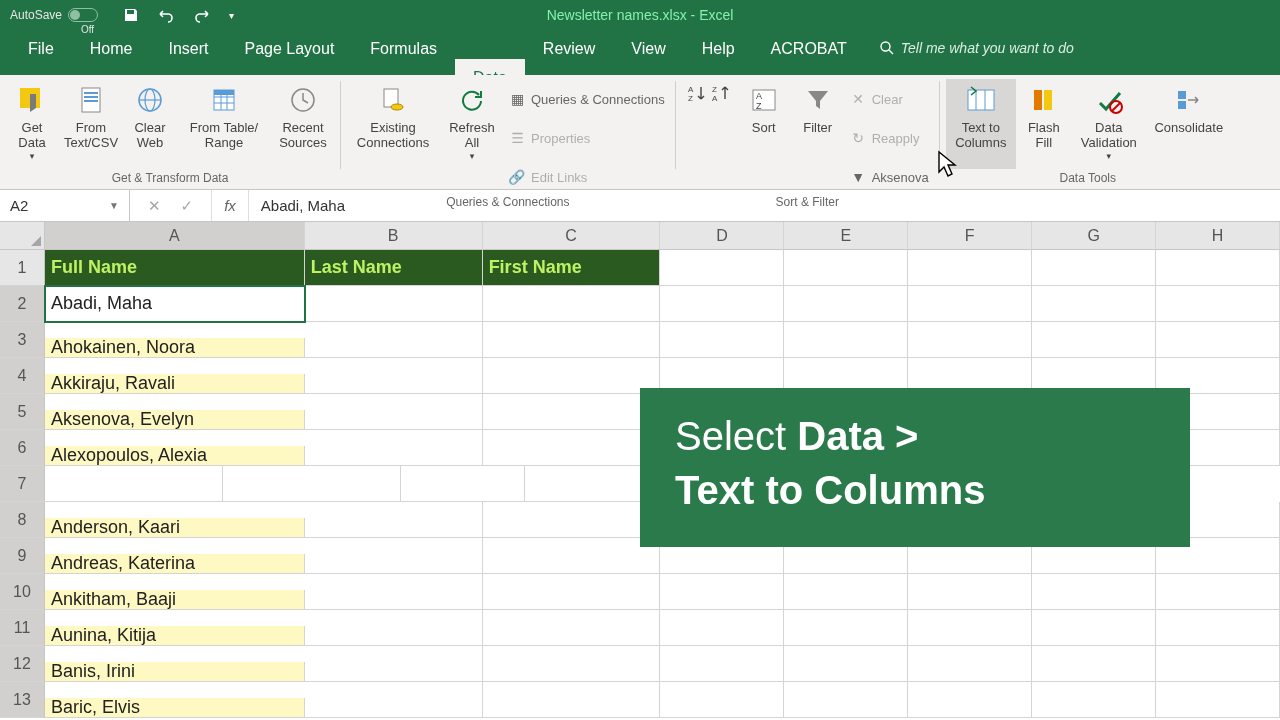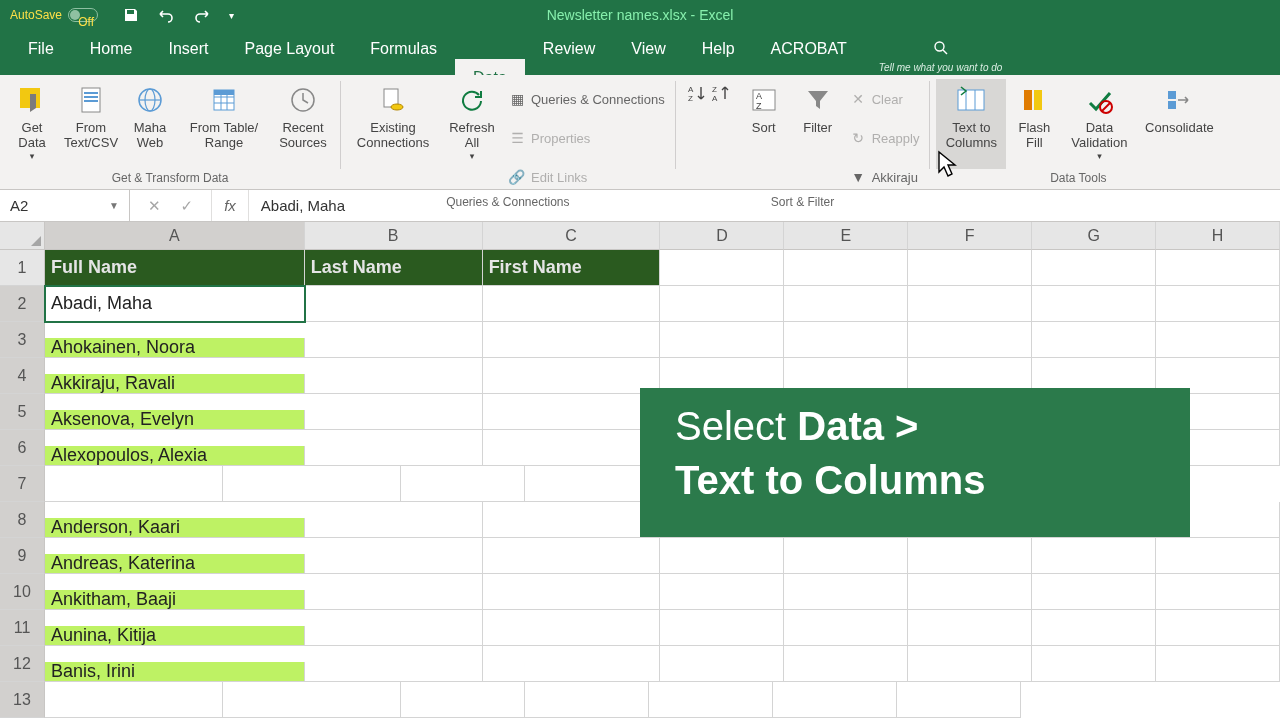--- a/index.html
+++ b/index.html
@@ -1,33 +1,33 @@
 <!DOCTYPE html>
 <html><head>
 <meta charset="utf-8">
 <style>
   * { margin:0; padding:0; box-sizing:border-box; font-family:"Segoe UI",Arial,sans-serif; }
   body { width:1280px; height:720px; background:#fff; overflow:hidden; position:relative; }
 
   
   .title-bar { height:30px; background:#217346; display:flex; align-items:center; color:#d9ede2; font-size:12px; padding:0 10px; position:relative; }
-  .title-bar .autosave { display:flex; align-items:flex-end; gap:6px; color:#fde047; }
+  .title-bar .autosave { display:flex; align-items:flex-end; gap:6px; color:#e5e5e5; }
   .title-bar .toggle { width:30px; height:14px; border:1px solid #8ec0a1; border-radius:8px; position:relative; }
   .title-bar .toggle::after { content:""; width:10px; height:10px; border-radius:50%; background:#8ec0a1; position:absolute; left:1px; top:1px; }
-  .title-bar .toggle-off { font-size:12px; position:absolute; right:3px; top:6px; }
+  .title-bar .toggle-off { font-size:10px; position:absolute; right:3px; top:15px; }
   .title-bar .qat { display:flex; align-items:center; gap:18px; margin-left:25px; color:#fff; font-size:16px; }
   .title-bar .doc-title { position:absolute; left:50%; transform:translateX(-50%); color:#86efac; font-size:14px; white-space:nowrap; }
   .title-bar .doc-title span.app { }
   .title-bar .doc-title .app::before { content:"  -  "; }
 
   
   .tabs { height:45px; background:#217346; display:flex; align-items:flex-start; padding-left:10px; color:#fff; font-size:16px; }
   .tab { padding:10px 18px 12px 18px; cursor:pointer; }
   .tab.active { background:#f3f2f1; color:#217346;margin-top:29px; }
-  .tell-me { display:flex; align-items:center; gap:6px; padding:10px 14px 12px 14px; font-style:italic; color:#d9ede2; font-size:10px;flex-direction:column; }
+  .tell-me { display:flex; align-items:center; gap:6px; padding:10px 14px 12px 14px; font-style:italic; color:#d9ede2; font-size:14px; }
   .tell-me .mag { font-style:normal; }
 
   
   .ribbon { height:115px; background:#f3f2f1; border-bottom:1px solid #c8c6c4; display:flex; position:relative; }
   .group { display:flex; flex-direction:column; padding:4px 6px 2px 6px; }
   .group-inner { flex:1; display:flex; align-items:flex-start; gap:2px; }
   .group-label { text-align:center; font-size:12px; color:#666; padding-bottom:2px; }
   .sep { width:1px; background:#d0cece; margin:6px 0 20px 0; }
 
   .big-btn { display:flex; flex-direction:column; align-items:center; justify-content:flex-start; width:62px; padding:4px 2px 0 2px; font-size:13px; color:#444; text-align:center; line-height:1.15; cursor:pointer; height:90px; }
@@ -53,29 +53,29 @@
   .grid { position:relative; }
   .col-headers { display:flex; height:28px; }
   .corner { width:45px; background:#e6e6e6; border-right:1px solid #c8c6c4; border-bottom:1px solid #c8c6c4; position:relative; }
   .corner::after { content:""; position:absolute; right:3px; bottom:3px; width:0; height:0; border-left:10px solid transparent; border-bottom:10px solid #a6a6a6; }
   .ch { text-align:center; font-size:16px; color:#555; border-right:1px solid #d4d4d4; border-bottom:1px solid #c8c6c4; background:#e6e6e6; display:flex; align-items:center; justify-content:center; }
   .ch.sel { background:#d2d0ce; }
   .row { display:flex; height:36px; }
   .rh { width:45px; background:#e6e6e6; border-right:1px solid #c8c6c4; border-bottom:1px solid #d4d4d4; display:flex; align-items:center; justify-content:center; font-size:16px; color:#555; }
   .rh.sel { background:#d2d0ce; }
   .cell { border-right:1px solid #d4d4d4; border-bottom:1px solid #d4d4d4; padding:0 6px; display:flex; align-items:center; font-size:18px; color:#222; overflow:hidden; white-space:nowrap; }
-  .hdr-cell { background:#2a5a1f; color:#e5e5e5; font-weight:600; }
+  .hdr-cell { background:#2a5a1f; color:#bef264; font-weight:600; }
   .wA { width:260px; } .wB { width:178px; } .wC { width:178px; }
   .wD,.wE,.wF,.wG,.wH { width:124px; }
 
-  .colA-sel { background:#bef264;margin-top:16px; }
+  .colA-sel { background:#fef9c3;margin-top:16px; }
   .active-cell { background:#fff !important; outline:2px solid #217346; outline-offset:-1px; position:relative; z-index:2; }
 
   
-  .callout { position:absolute; left:640px; top:388px; width:550px; background:#2b7a4b; color:#fff; font-size:40px; padding:11px 35px 30px 35px; line-height:1.35; font-weight:300; }
+  .callout { position:absolute; left:640px; top:388px; width:550px; background:#2b7a4b; color:#fff; font-size:40px; padding:21px 35px 30px 35px; line-height:1.35; font-weight:300; }
   .callout b { font-weight:600; }
 
   
   .cursor { position:absolute; left:937px; top:150px; font-size:22px; color:#000; pointer-events:none; z-index:50; }
 
   svg { display:block; }
 </style>
 </head>
 <body>
 
@@ -157,21 +157,21 @@
         <span>From Text/CSV</span>
       </div>
       <div class="big-btn narrow">
         <span class="ico">
           <svg width="30" height="30" viewBox="0 0 30 30">
               <circle cx="15" cy="15" r="11" fill="none" stroke="#5b9bd5" stroke-width="1.5"></circle>
               <ellipse cx="15" cy="15" rx="5" ry="11" fill="none" stroke="#5b9bd5" stroke-width="1.2"></ellipse>
               <line x1="4" y1="15" x2="26" y2="15" stroke="#5b9bd5" stroke-width="1.2"></line>
             </svg>
         </span>
-        <span>Maha Web</span>
+        <span>Clear Web</span>
       </div>
       <div class="big-btn wide">
         <span class="ico">
           <svg width="30" height="30" viewBox="0 0 30 30">
               <rect x="5" y="5" width="20" height="20" fill="#fff" stroke="#5b9bd5"></rect>
               <line x1="5" y1="12" x2="25" y2="12" stroke="#5b9bd5"></line>
               <line x1="5" y1="18" x2="25" y2="18" stroke="#5b9bd5"></line>
               <line x1="12" y1="5" x2="12" y2="25" stroke="#5b9bd5"></line>
               <line x1="18" y1="5" x2="18" y2="25" stroke="#5b9bd5"></line>
               <rect x="5" y="5" width="20" height="5" fill="#5b9bd5"></rect>
@@ -275,21 +275,21 @@
         <div class="row disabled">
             <span class="ico-sm">✕</span>
             <span>Clear</span>
           </div>
         <div class="row disabled">
             <span class="ico-sm">↻</span>
             <span>Reapply</span>
           </div>
         <div class="row">
             <span class="ico-sm">▼</span>
-            <span>Akkiraju</span>
+            <span>Aksenova</span>
           </div>
       </div>
     </div>
     <div class="group-label">Sort &amp; Filter</div>
   </div>
   <div class="sep"></div>
 
   <div class="group">
     <div class="group-inner">
       <div class="big-btn hover" style="width:70px;">
@@ -495,20 +495,21 @@
       <div class="cell wB"></div>
       <div class="cell wC"></div>
       <div class="cell wD"></div>
       <div class="cell wE"></div>
       <div class="cell wF"></div>
       <div class="cell wG"></div>
       <div class="cell wH"></div>
     </div>
   <div class="row">
       <div class="rh sel">13</div>
+      <div class="cell wA colA-sel">Baric, Elvis</div>
       <div class="cell wB"></div>
       <div class="cell wC"></div>
       <div class="cell wD"></div>
       <div class="cell wE"></div>
       <div class="cell wF"></div>
       <div class="cell wG"></div>
       <div class="cell wH"></div>
     </div>
 </div>
 

